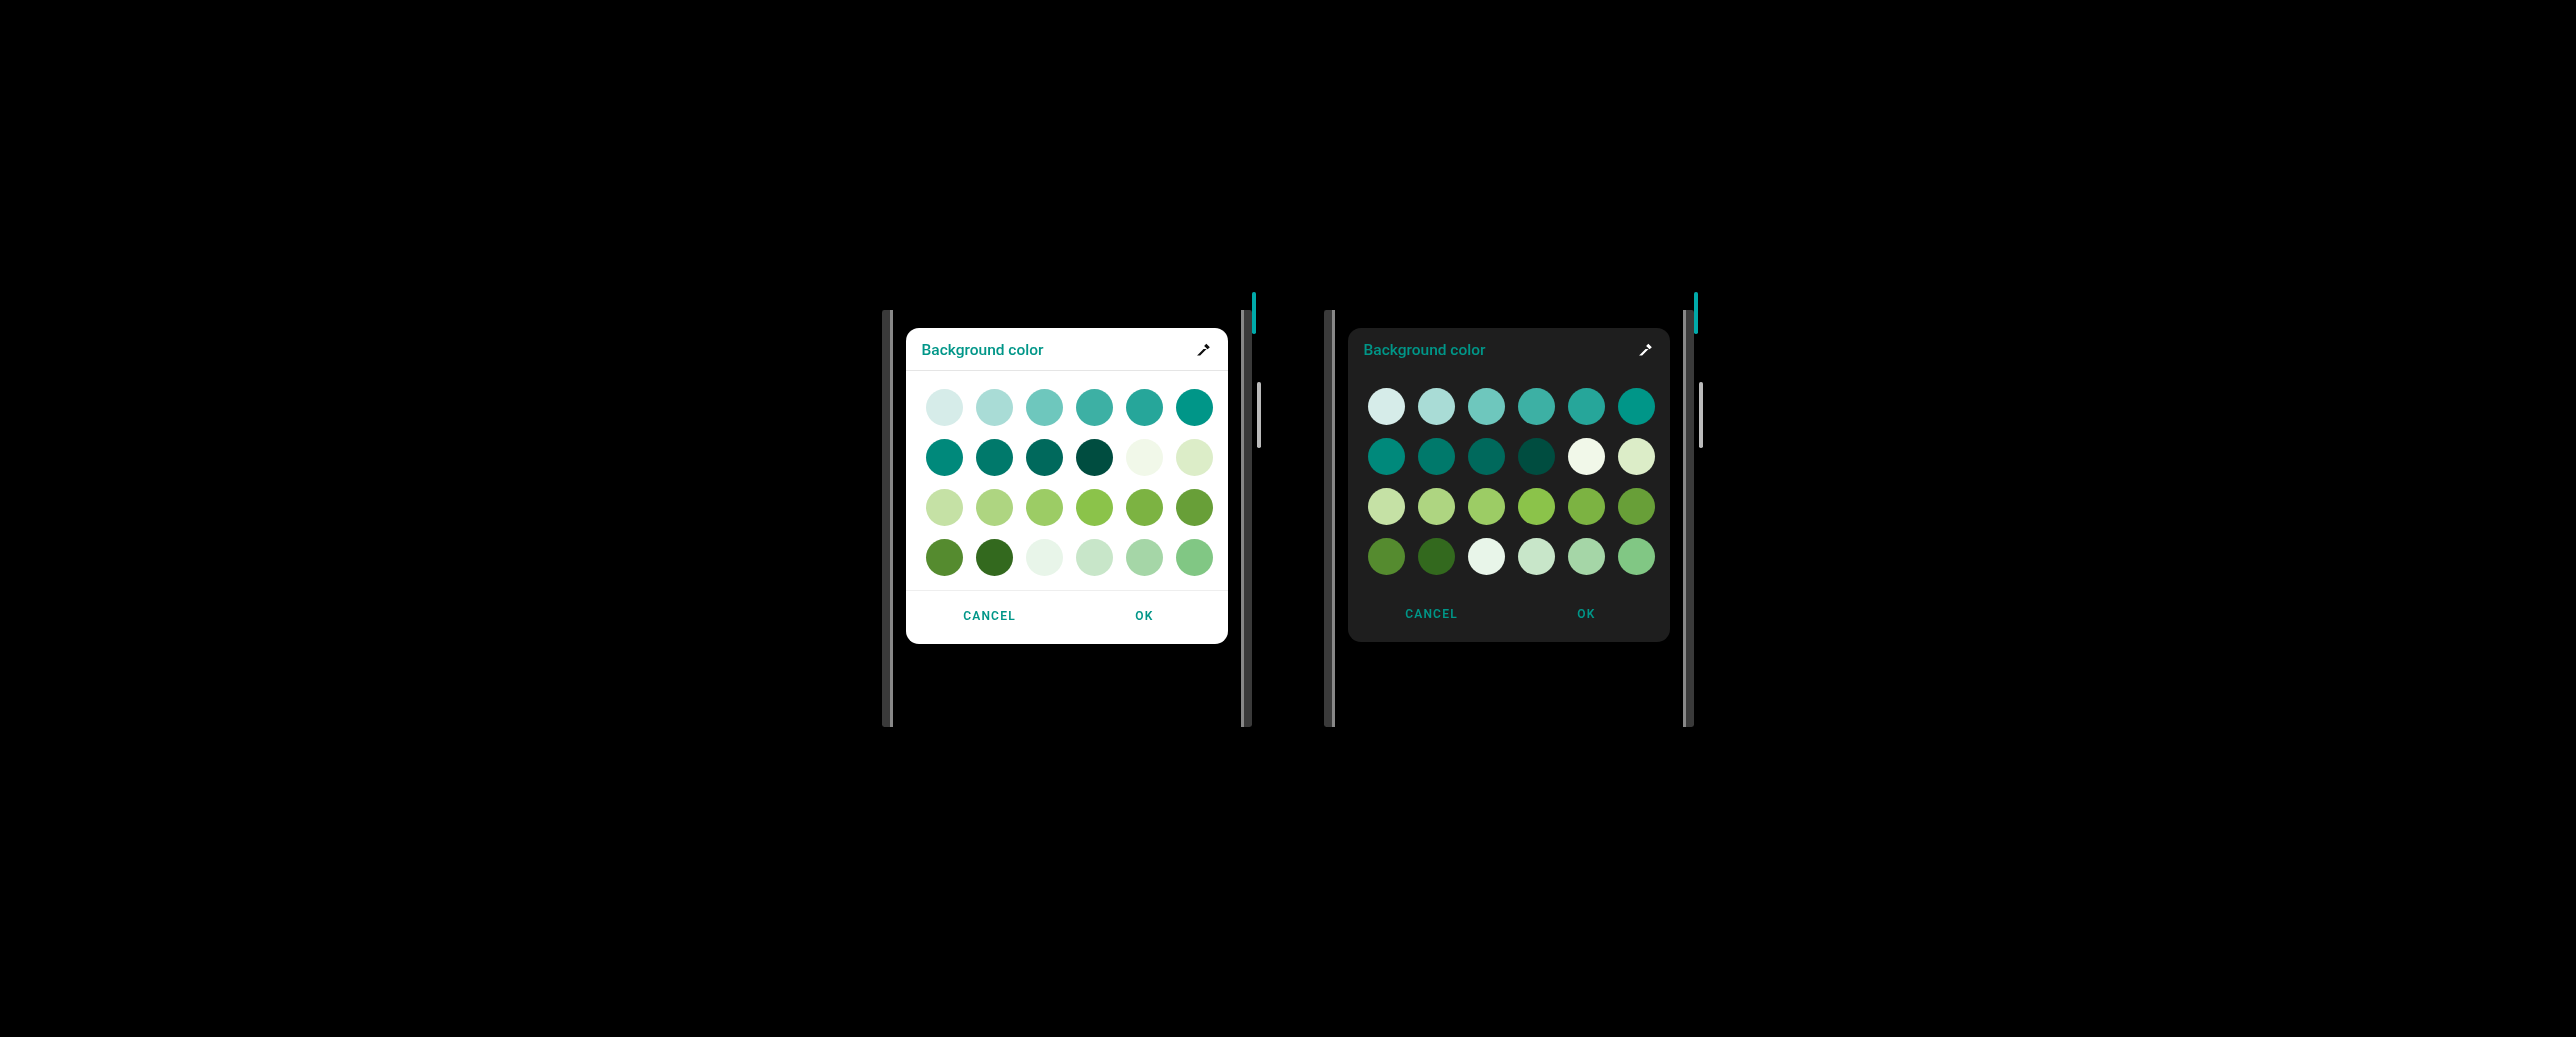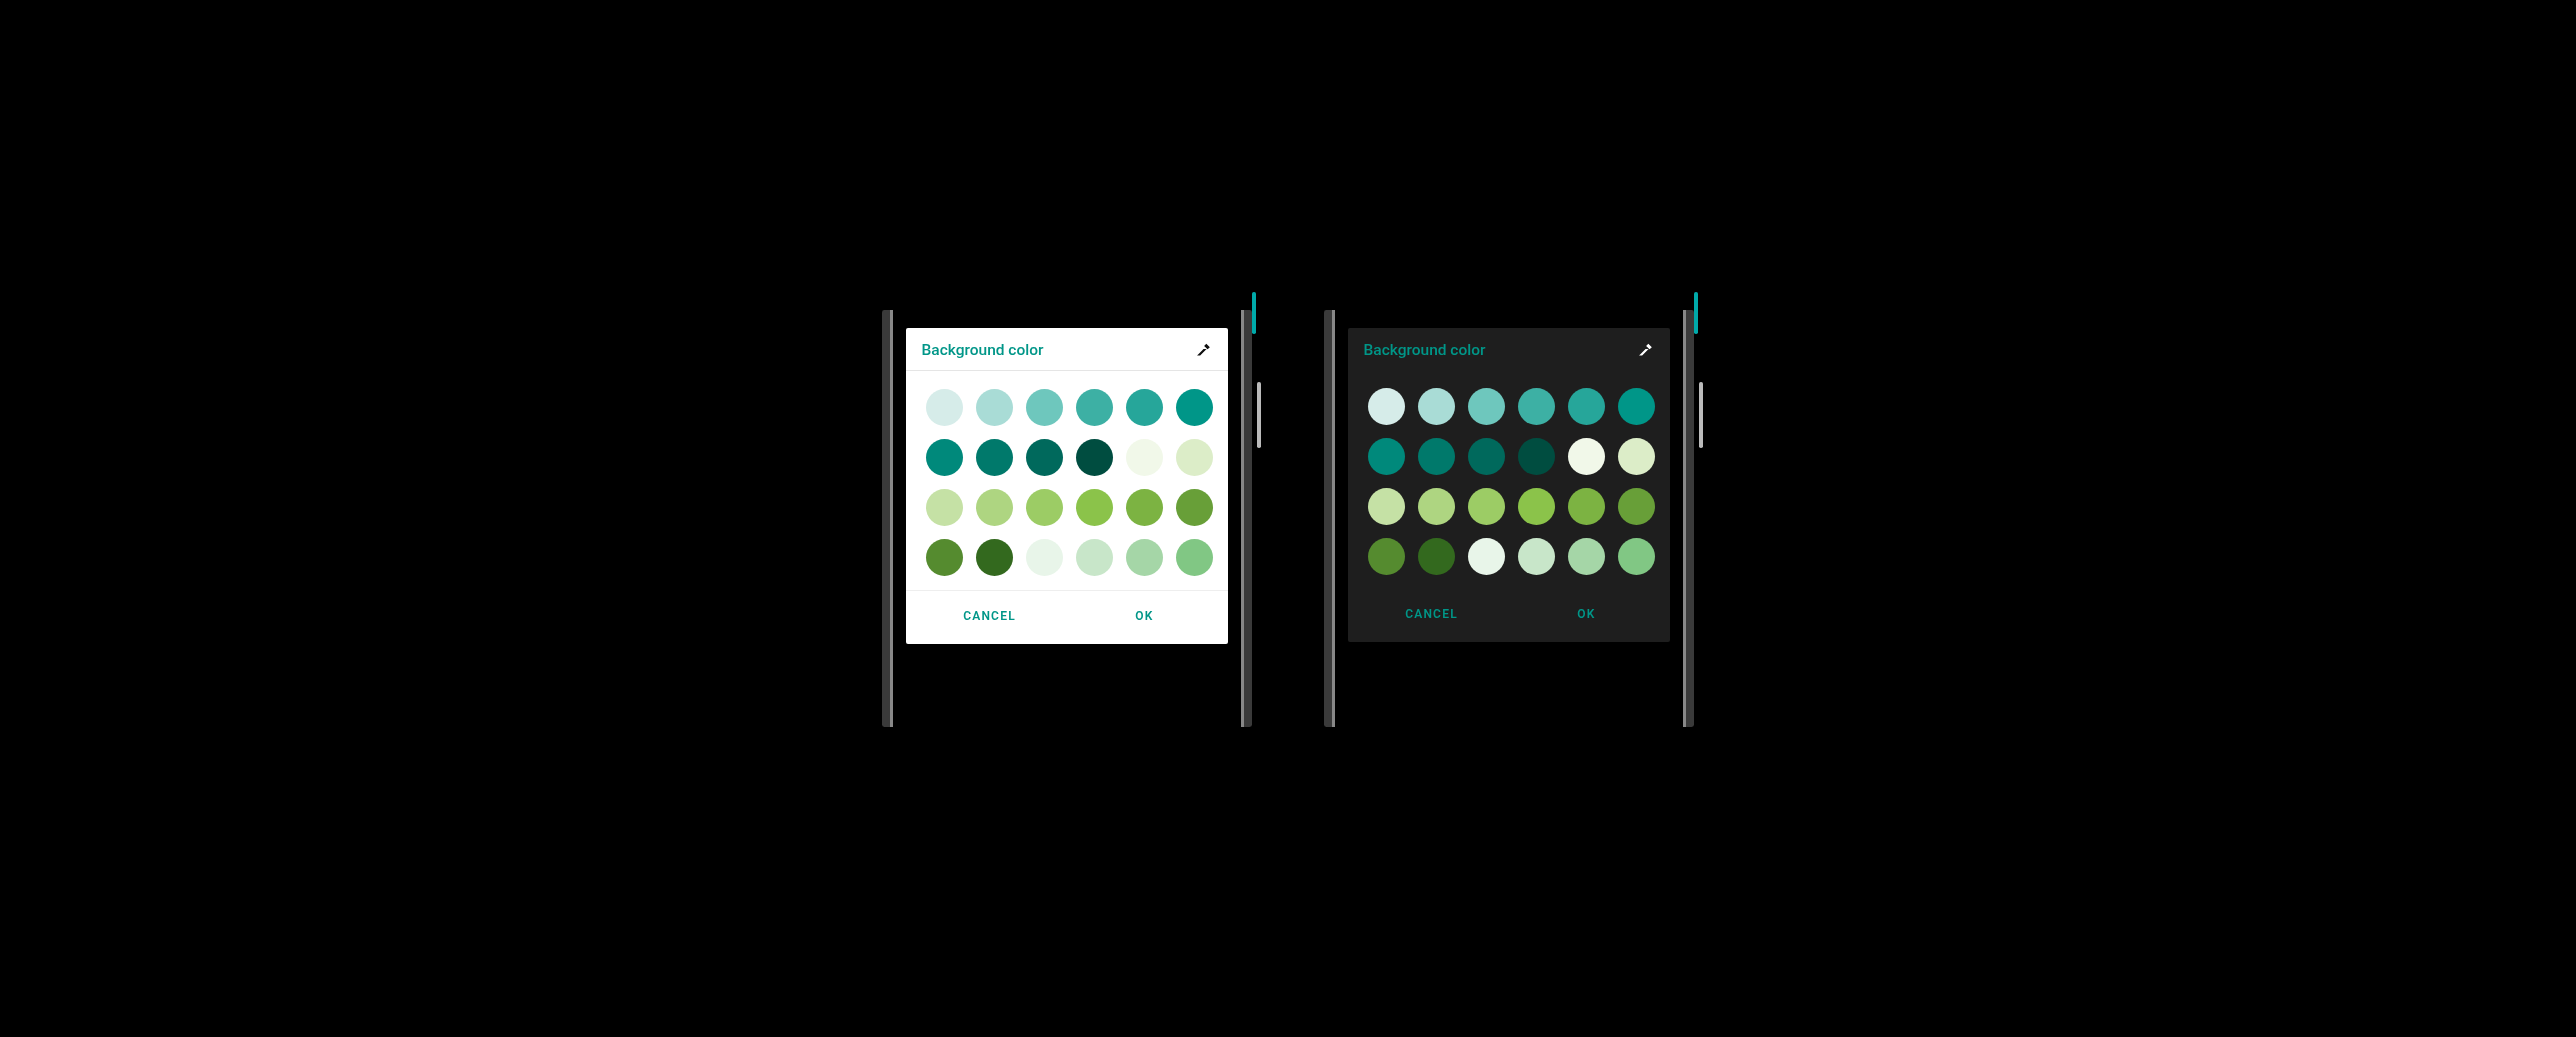--- a/index.html
+++ b/index.html
@@ -45,21 +45,21 @@
     inset: 0;
     margin: 0 8.3px;
     border-left: 3.6px solid #888;
     border-right: 3.6px solid #888;
   }
 
   .dialog {
     position: relative;
     margin-top: 18px;
     width: 322px;
-    border-radius: 2px;
+    border-radius: 13px;
     overflow: hidden;
     box-shadow: 0 4.8px 14.3px rgba(0,0,0,.4);
   }
   .dialog.light { background: #fff; }
   .dialog.dark  { background: #1e1e1e; }
 
   .dlg-header {
     display: flex;
     align-items: center;
     justify-content: space-between;

